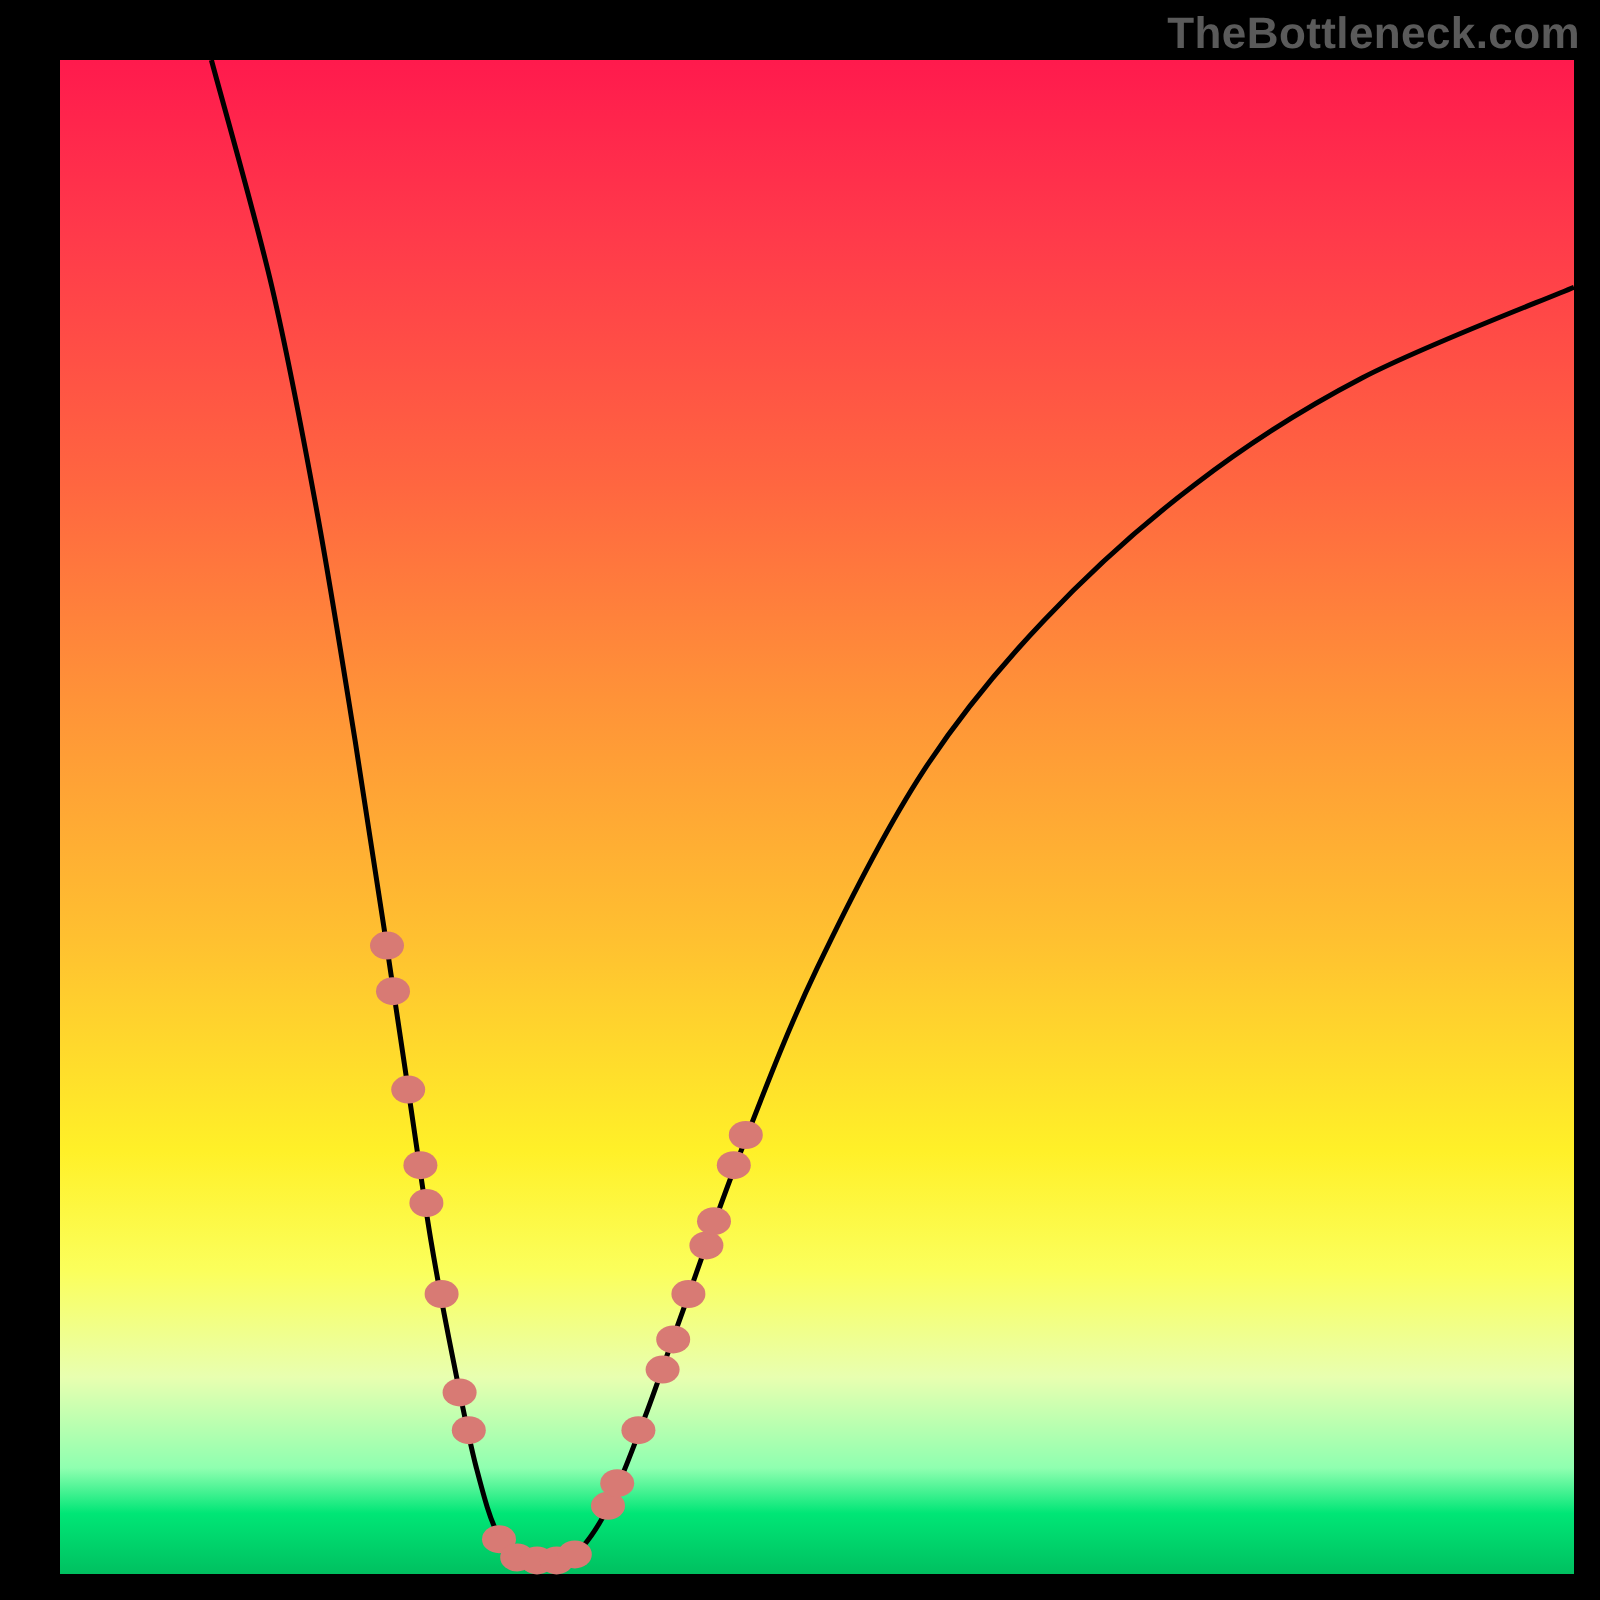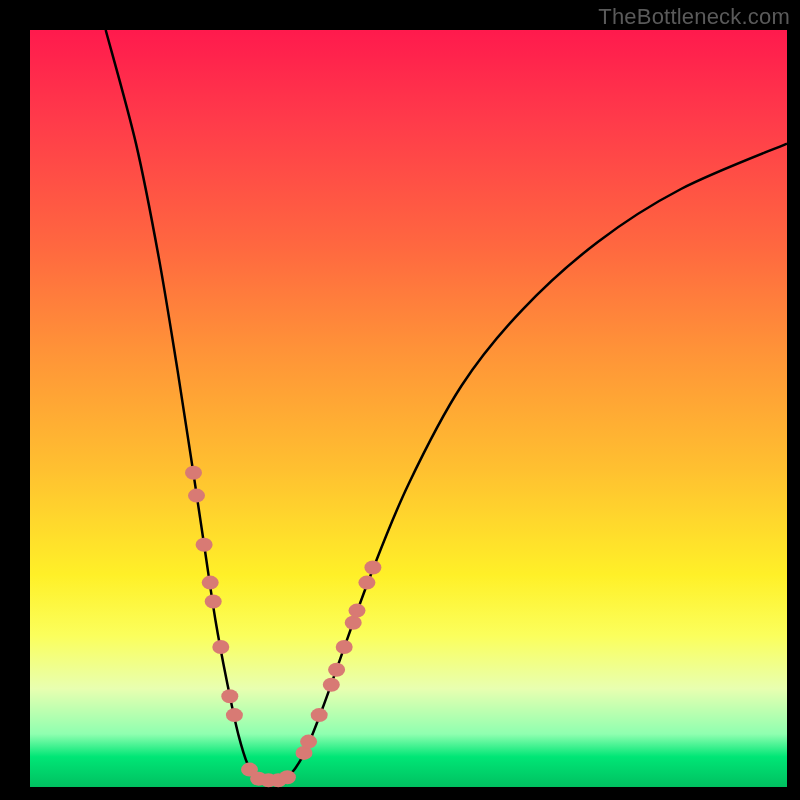--- a/index.html
+++ b/index.html
@@ -34,21 +34,21 @@
       #e8ffb0 87%,
       #8fffb0 93%,
       #00e676 96%,
       #00c060 100%);
   }
   .watermark {
     position: absolute;
     top: 4px;
     right: 10px;
     font-size: 22px;
-    font-weight: 400;
+    font-weight: 700;
     color: #5a5a5a;
     letter-spacing: 0.2px;
     user-select: none;
   }
   svg.overlay {
     position: absolute;
     left: 0;
     top: 0;
     width: 757px;
     height: 757px;

